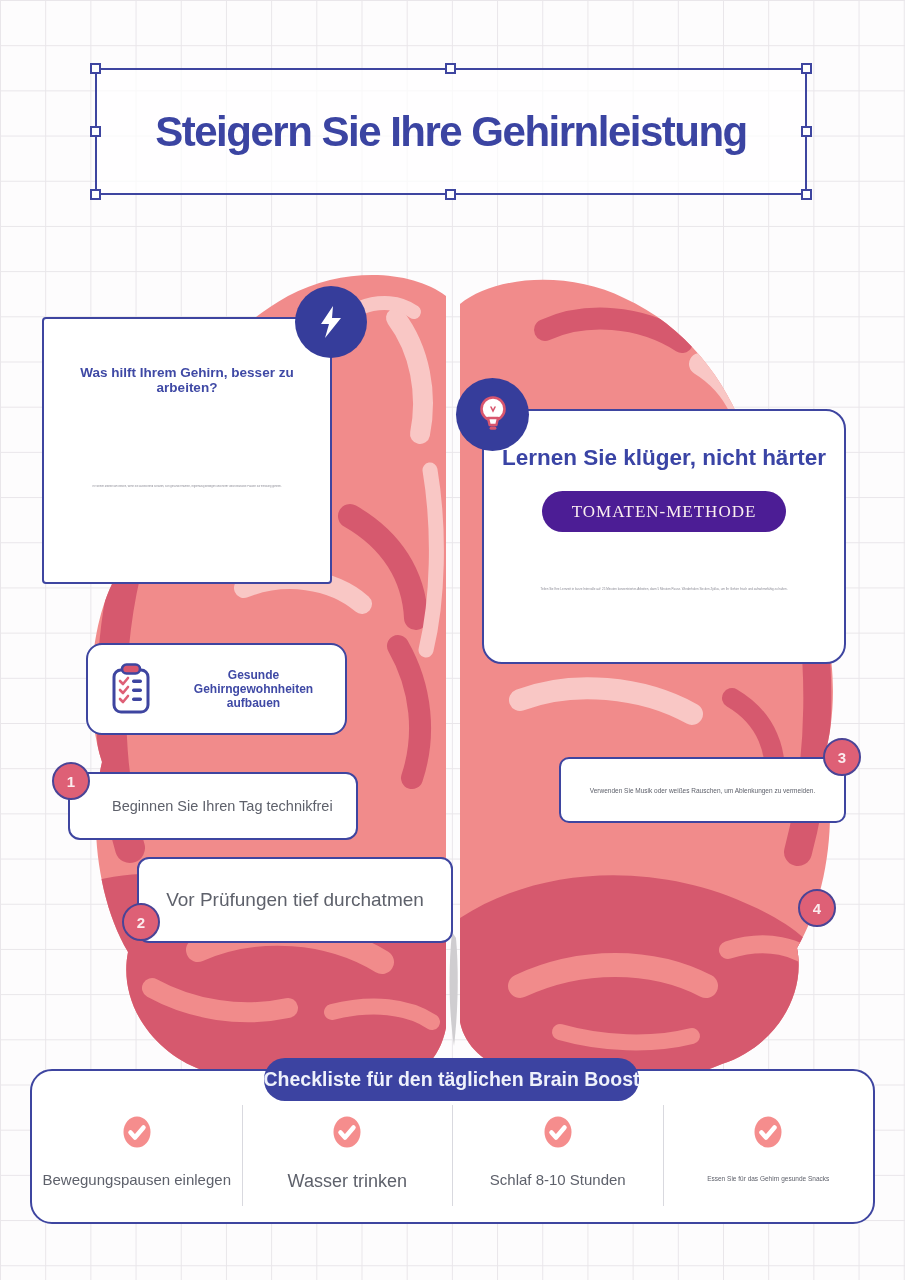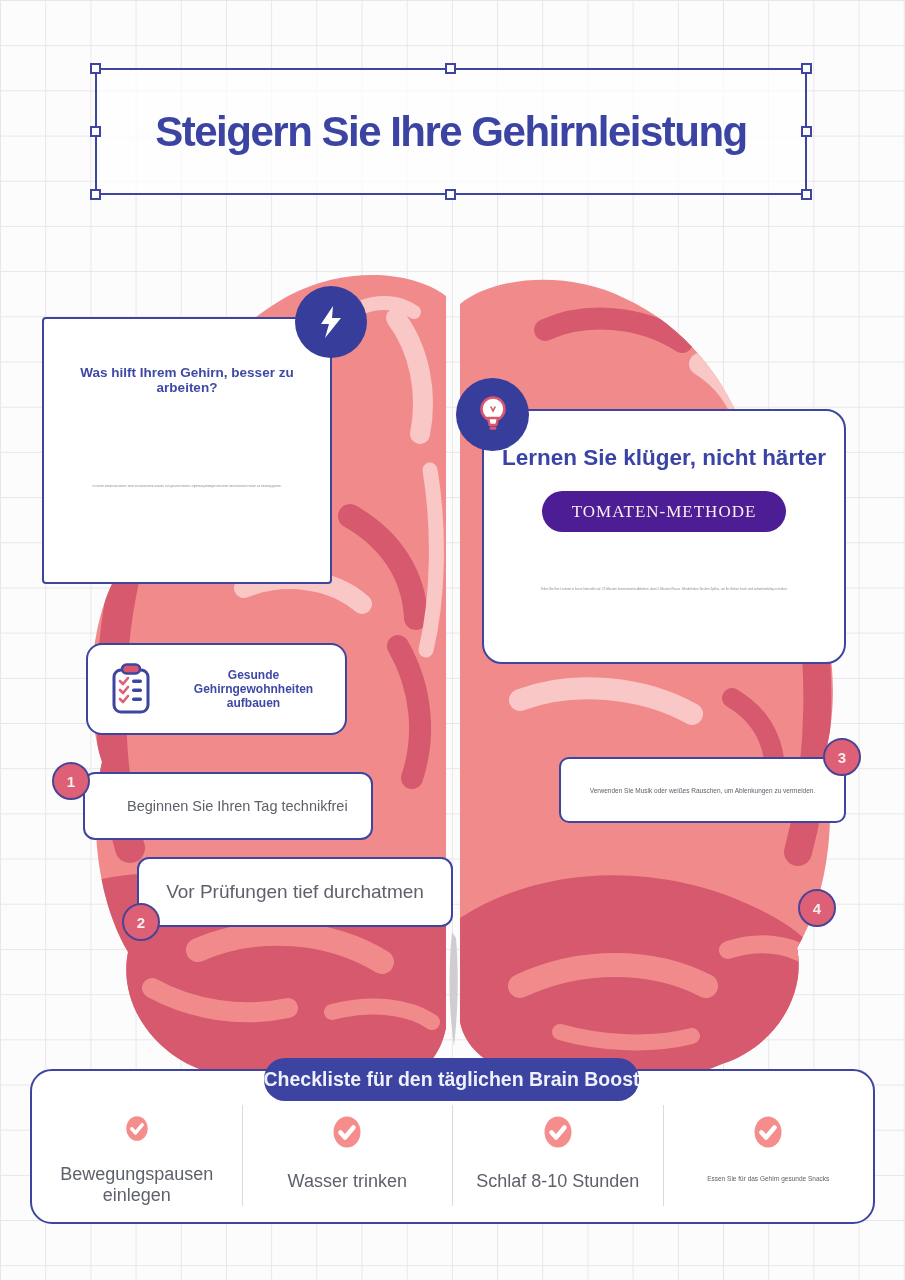--- a/index.html
+++ b/index.html
@@ -60,23 +60,23 @@
 
   
   .icon-circle{position:absolute;border-radius:50%;background:#363D9B;
     display:flex;align-items:center;justify-content:center;z-index:3;}
   .bolt-circle{left:295px;top:286px;width:72px;height:72px;}
   .bulb-circle{left:456px;top:378px;width:73px;height:73px;}
 
   
   .tip{position:absolute;background:#fff;border:2.5px solid #3E45A0;box-sizing:border-box;
     z-index:2;display:flex;align-items:center;color:#5E616B;}
-  .tip1{left:83px;top:772px;width:290px;height:68px;border-radius:12px;
+  .tip1{left:68px;top:772px;width:290px;height:68px;border-radius:12px;
     font-size:14.5px;padding-left:42px;}
-  .tip2{left:137px;top:857px;width:316px;height:70px;border-radius:12px;
+  .tip2{left:137px;top:857px;width:316px;height:86px;border-radius:12px;
     font-size:19px;justify-content:center;}
   .tip3{left:559px;top:757px;width:287px;height:66px;border-radius:10px;
     font-size:6.5px;justify-content:center;}
   .tip4{left:539px;top:846px;width:287px;height:68px;border-radius:10px;
     font-size:8px;justify-content:center;}
   .num-badge{position:absolute;width:38px;height:38px;border-radius:50%;
     background:#DE6076;border:2.5px solid #4A4496;box-sizing:border-box;z-index:4;
     display:flex;align-items:center;justify-content:center;
     color:rgba(255,255,255,0.88);font-size:15px;font-weight:700;}
   .n1{left:52px;top:762px;} .n2{left:122px;top:903px;}
@@ -89,21 +89,21 @@
     color:#EEF1FB;font-size:19.5px;font-weight:700;white-space:nowrap;margin-top:12px;}
   .check-card{position:absolute;left:30px;top:1069px;width:845px;height:155px;
     background:#fff;border:2.5px solid #3E45A0;border-radius:22px;box-sizing:border-box;
     z-index:3;display:flex;}
   .check-col{flex:1;position:relative;display:flex;flex-direction:column;
     align-items:center;}
   .check-col + .check-col{border-left:1.5px solid #D9D9DF;}
   .check-col{margin:34px 0 16px 0;}
   .check-icon{margin-top:10px;}
   .check-label{margin-top:22px;color:#5E616B;text-align:center;padding:0 8px;}
-  .cl-1,.cl-3{font-size:18px;}
+  .cl-1,.cl-3{font-size:15px;}
   .cl-2{font-size:18px;}
   .cl-4{font-size:6.5px;margin-top:26px;}
 </style>
 </head>
 <body>
 
 <div class="canvas">
 
   <svg class="brain-svg" width="905" height="1280" viewBox="0 0 905 1280">
     <defs>

